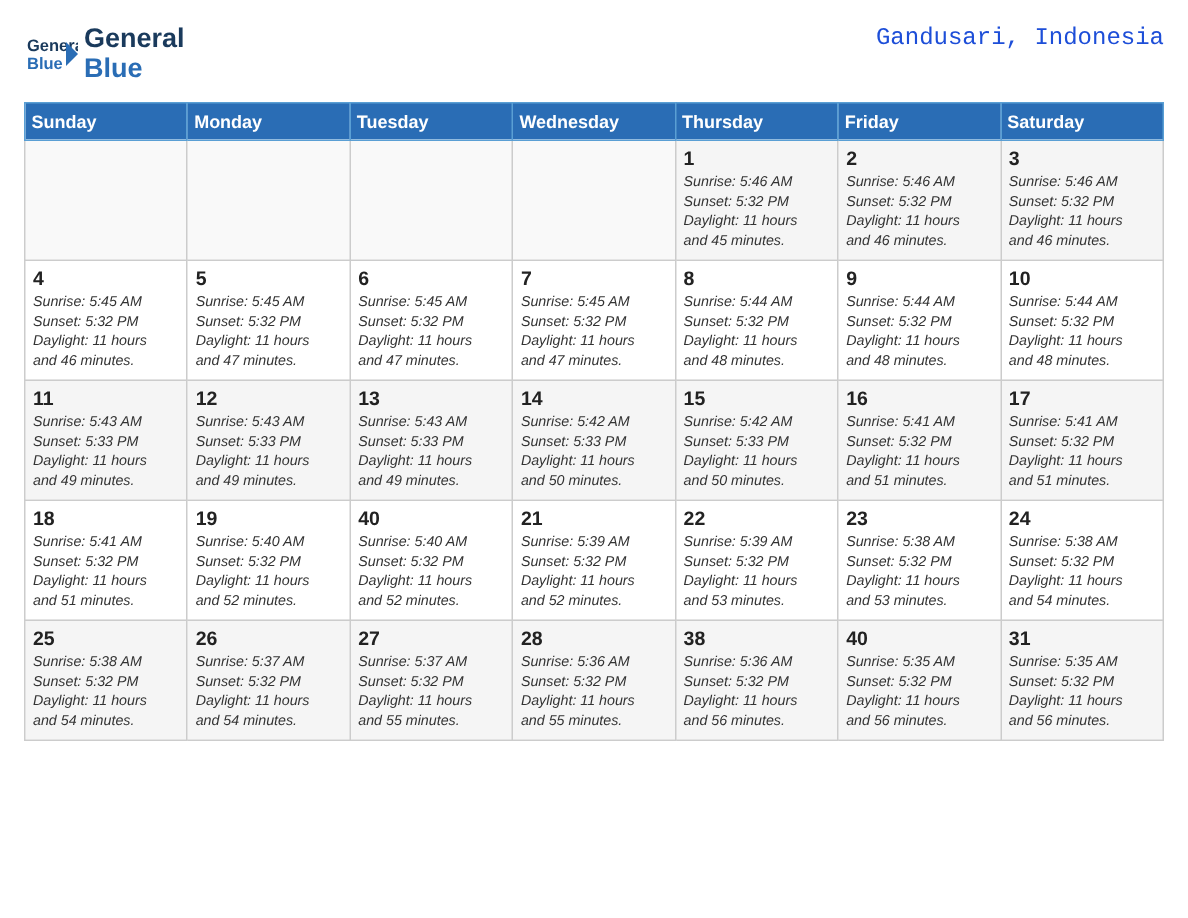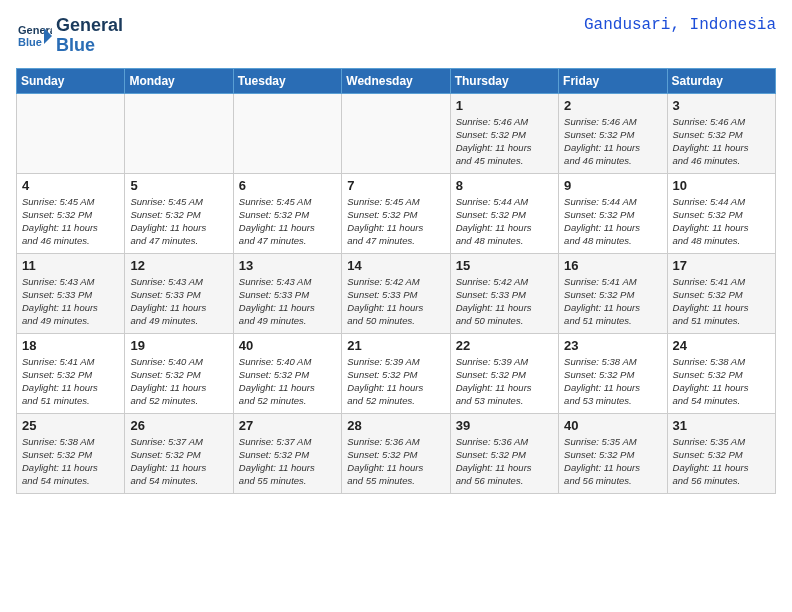--- a/index.html
+++ b/index.html
@@ -326,21 +326,21 @@
 and 55 minutes.</div>
         </td>
         <td>
           <span class="day-number">28</span>
           <div class="day-info" style="white-space: pre-line;">Sunrise: 5:36 AM
 Sunset: 5:32 PM
 Daylight: 11 hours
 and 55 minutes.</div>
         </td>
         <td>
-          <span class="day-number">39</span>
+          <span class="day-number">38</span>
           <div class="day-info" style="white-space: pre-line;">Sunrise: 5:36 AM
 Sunset: 5:32 PM
 Daylight: 11 hours
 and 56 minutes.</div>
         </td>
         <td>
           <span class="day-number">40</span>
           <div class="day-info" style="white-space: pre-line;">Sunrise: 5:35 AM
 Sunset: 5:32 PM
 Daylight: 11 hours

